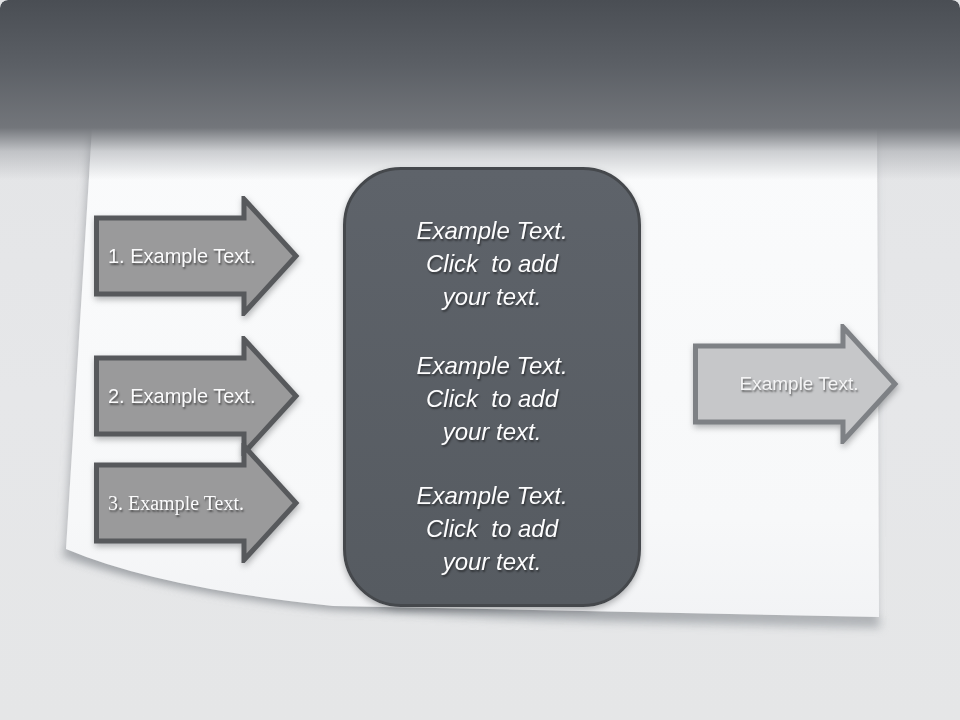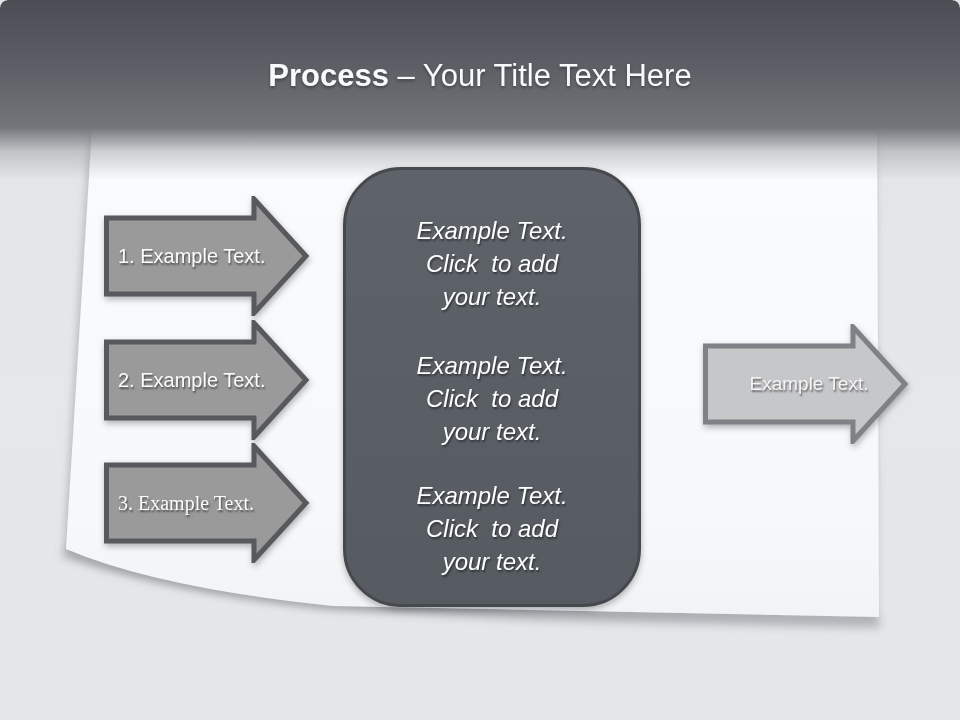--- a/index.html
+++ b/index.html
@@ -26,21 +26,21 @@
   }
   .slide-title{
     position:absolute;left:0;top:57px;width:960px;z-index:5;
     text-align:center;color:#f8f9fa;font-size:31px;line-height:38px;
     text-shadow:0 2px 3px rgba(0,0,0,.35);
     white-space:pre-wrap;
   }
   .slide-title .t-bold{font-weight:bold;}
   .slide-title .t-reg{font-weight:normal;white-space:pre-wrap;}
   
-  .arrow{position:absolute;width:206px;height:120px;z-index:3;margin-left:10px;}
+  .arrow{position:absolute;width:206px;height:120px;z-index:3;}
   .arrow svg{position:absolute;left:0;top:0;
     filter:drop-shadow(1px 3px 3px rgba(40,42,45,.35));}
   .arrow-left svg polygon{fill:#9a9a9b;stroke:#57595c;stroke-width:5;}
   .arrow-right-style svg polygon{fill:#c6c7c9;stroke:#7e8185;stroke-width:5;}
   .arrow-label{
     position:absolute;top:0;height:120px;display:flex;align-items:center;
     color:#fbfbfc;font-size:20px;
     text-shadow:1px 2px 2px rgba(0,0,0,.5);
   }
   .arrow-left .arrow-label{left:14px;width:170px;justify-content:flex-start;}
@@ -81,30 +81,29 @@
     </defs>
 
     <path d="M 60 556 Q 245 614 600 622 L 880 628 L 880 618 Q 250 604 70 548 Z" fill="#8f949a" opacity="0.55" filter="url(#softBlur)"></path>
 
     <path d="M 92 128 L 877 128 L 879 617 L 333 606 Q 158 588 66 549 Z" fill="url(#paperGrad)" filter="url(#paperShadow)"></path>
   </svg>
 
   <div class="band-fade"></div>
 
   <div class="band"></div>
-  <div class="slide-title"><span class="t-bold">Process</span><span class="t-reg"> – Your Title Text Here</span></div>
 
   <div class="arrow arrow-left" style="left:94px;top:196px;">
     <svg width="206" height="120" viewBox="0 0 206 120">
       <polygon points="2.5,22 150,22 150,3 202,60 150,117 150,98 2.5,98"></polygon>
     </svg>
     <span class="arrow-label">1. Example Text.</span>
   </div>
 
-  <div class="arrow arrow-left" style="left:94px;top:320px;">
+  <div class="arrow arrow-left" style="left:94px;top:336px;">
     <svg width="206" height="120" viewBox="0 0 206 120">
       <polygon points="2.5,22 150,22 150,3 202,60 150,117 150,98 2.5,98"></polygon>
     </svg>
     <span class="arrow-label">2. Example Text.</span>
   </div>
 
   <div class="arrow arrow-left" style="left:94px;top:443px;font-family:Liberation Serif, serif;">
     <svg width="206" height="120" viewBox="0 0 206 120">
       <polygon points="2.5,22 150,22 150,3 202,60 150,117 150,98 2.5,98"></polygon>
     </svg>

